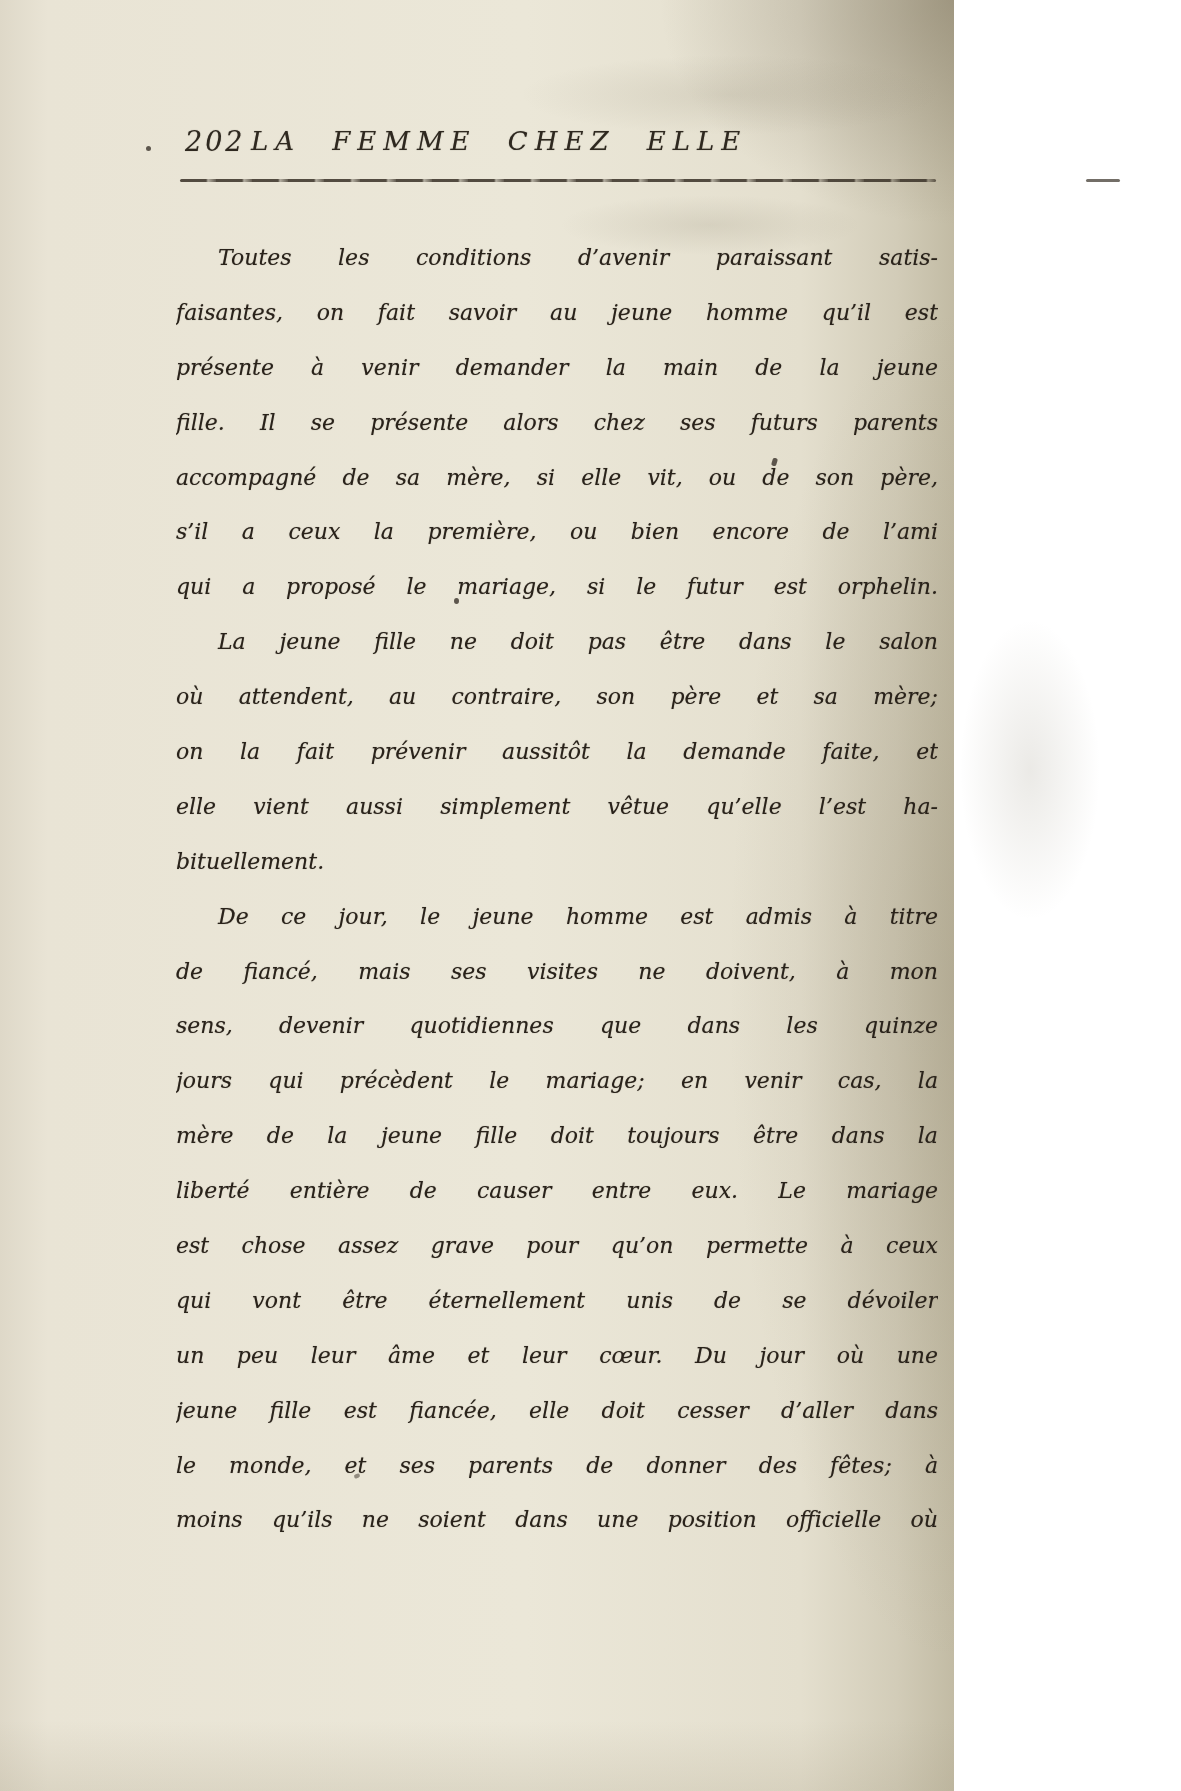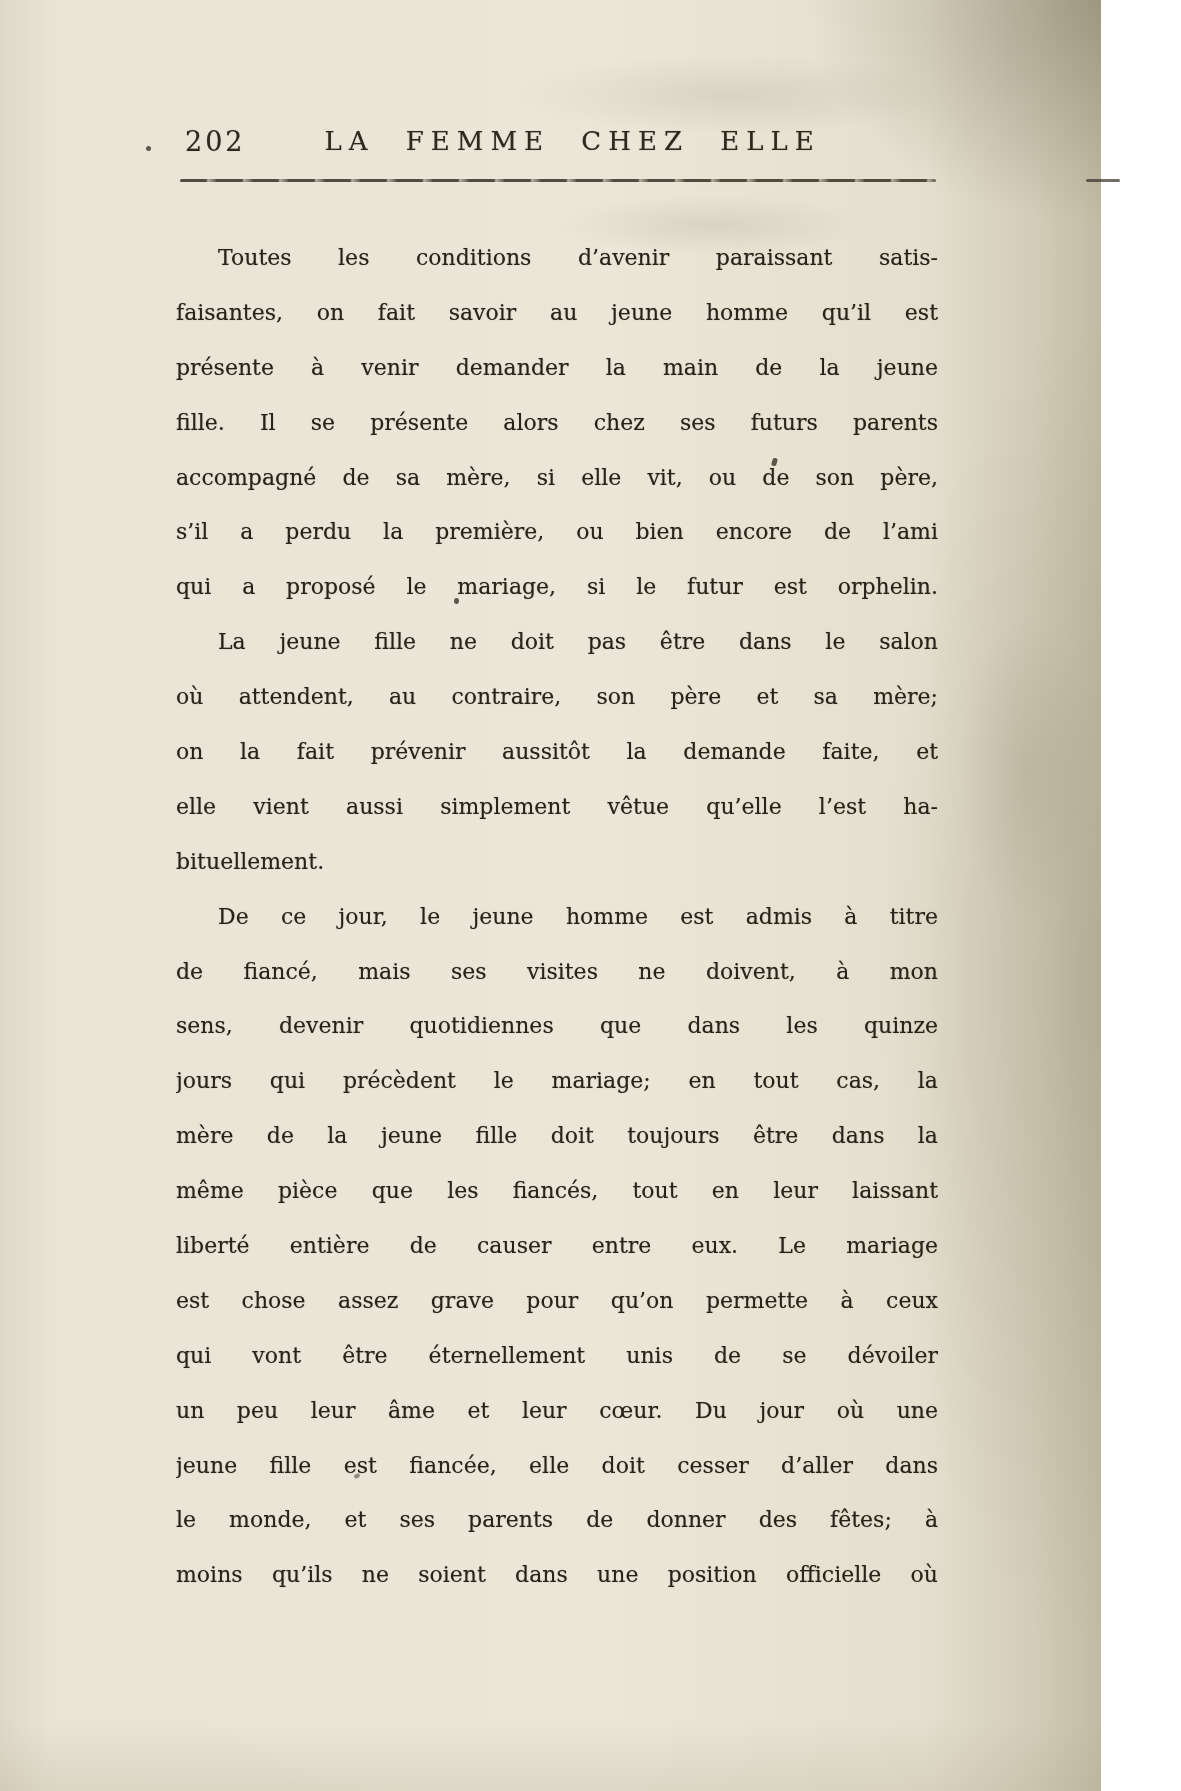--- a/index.html
+++ b/index.html
@@ -3,27 +3,28 @@
 <meta charset="utf-8">
 <style>
   html, body { margin: 0; padding: 0; }
   body {
     width: 1181px; height: 1791px;
     font-family: "DejaVu Serif", "Liberation Serif", serif;
     overflow: hidden;
   }
   .page {
     position: relative;
-    width: 1101px; height: 1791px;
+    width: 954px; height: 1791px;
     background:
       radial-gradient(420px 320px at 100% 0%, rgba(124,114,92,0.50), rgba(124,114,92,0.0) 70%),
       radial-gradient(300px 900px at 100% 55%, rgba(140,130,105,0.28), rgba(140,130,105,0.0) 75%),
       linear-gradient(90deg, #ded8c8 0%, #e9e4d5 5%, #ebe7d8 55%, #e4dfce 84%, #d2ccb8 94%, #c2bba4 100%),
       #e8e4d6;
     color: #2b241c;
+    font-style: italic;
   }
   .page::after { 
     content: ""; position: absolute; left: 0; right: 0; bottom: 0; height: 70px;
     background: linear-gradient(0deg, rgba(170,160,135,0.22), rgba(170,160,135,0));
     pointer-events: none;
   }
 
   .header { position: absolute; top: 126px; left: 0; width: 100%; height: 42px; }
   .page-number {
     position: absolute; left: 185px; top: 0;
@@ -81,37 +82,36 @@
   <div class="header-rule"></div>
   <div class="header-rule-tail"></div>
 
   <div class="text-block">
       <div class="para">
         <div class="line">Toutes les conditions d’avenir paraissant satis-</div>
         <div class="line">faisantes, on fait savoir au jeune homme qu’il est</div>
         <div class="line">présente à venir demander la main de la jeune</div>
         <div class="line">fille. Il se présente alors chez ses futurs parents</div>
         <div class="line">accompagné de sa mère, si elle vit, ou de son père,</div>
-        <div class="line">s’il a perdu la première, ou bien encore de l’ami</div>
+        <div class="line">s’il a ceux la première, ou bien encore de l’ami</div>
         <div class="line">qui a proposé le mariage, si le futur est orphelin.</div>
       </div>
       <div class="para">
         <div class="line">La jeune fille ne doit pas être dans le salon</div>
         <div class="line">où attendent, au contraire, son père et sa mère;</div>
         <div class="line">on la fait prévenir aussitôt la demande faite, et</div>
         <div class="line">elle vient aussi simplement vêtue qu’elle l’est ha-</div>
         <div class="line no-just">bituellement.</div>
       </div>
       <div class="para">
         <div class="line">De ce jour, le jeune homme est admis à titre</div>
         <div class="line">de fiancé, mais ses visites ne doivent, à mon</div>
         <div class="line">sens, devenir quotidiennes que dans les quinze</div>
-        <div class="line">jours qui précèdent le mariage; en tout cas, la</div>
+        <div class="line">jours qui précèdent le mariage; en venir cas, la</div>
         <div class="line">mère de la jeune fille doit  toujours être dans la</div>
-        <div class="line">même pièce que les fiancés, tout en leur laissant</div>
         <div class="line">liberté entière de causer entre eux. Le mariage</div>
         <div class="line">est chose assez grave pour qu’on permette à ceux</div>
         <div class="line">qui vont être  éternellement unis de se dévoiler</div>
         <div class="line">un peu leur âme et  leur cœur. Du jour où  une</div>
         <div class="line">jeune fille est fiancée, elle doit cesser d’aller dans</div>
         <div class="line">le monde, et ses parents de donner des fêtes; à</div>
         <div class="line">moins qu’ils ne soient dans une position officielle où</div>
       </div>
     </div>
 

